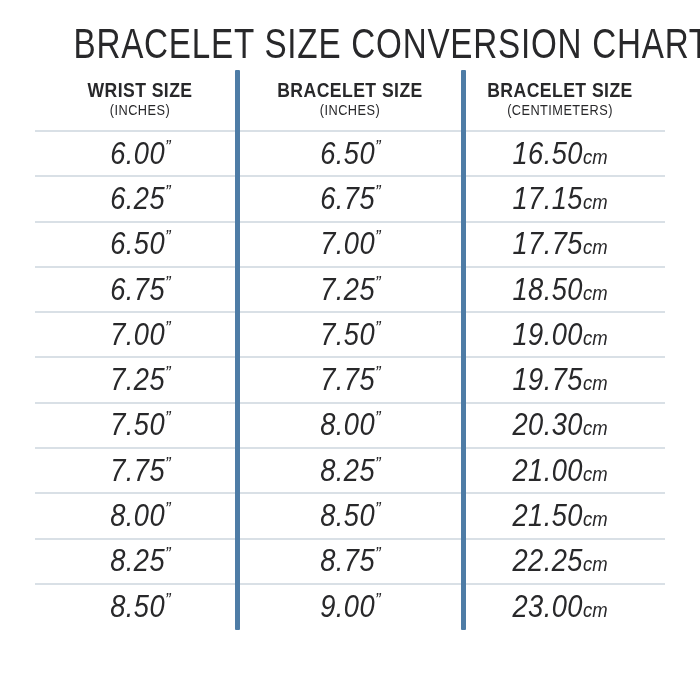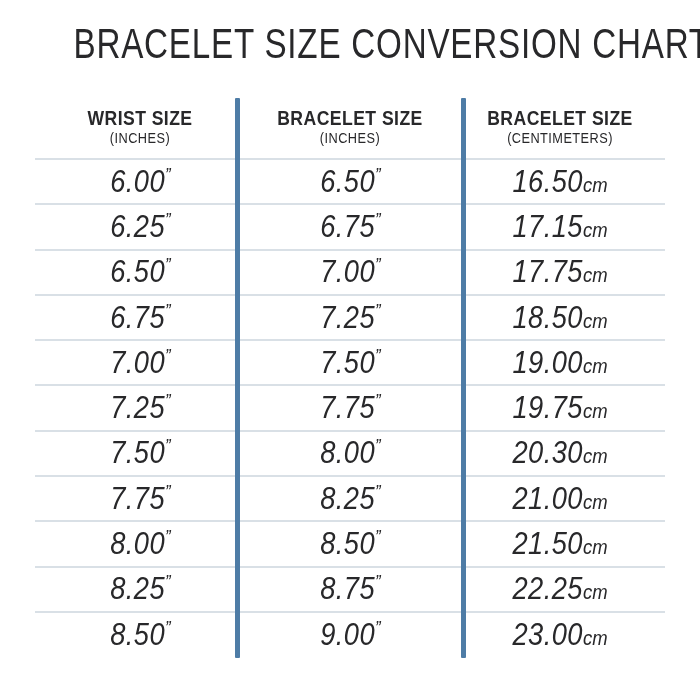--- a/index.html
+++ b/index.html
@@ -7,21 +7,21 @@
     font-family:"Liberation Sans", sans-serif; overflow:hidden; }
   .container { position:relative; width:700px; height:700px; background:var(--bg,#fff); }
 
   .title {
     position:absolute; top:20px; left:0; width:700px;
     text-align:center; font-size:42px; font-weight:500;
     color:var(--text,#1f1f21); letter-spacing:1px; white-space:nowrap;
     transform:scaleX(0.79); transform-origin:50% 50%;
   }
 
-  .table { position:absolute; top:96px; left:35px; width:630px; }
+  .table { position:absolute; top:68px; left:35px; width:630px; }
 
   .header-row {
     display:grid; grid-template-columns:1fr 1fr 1fr;
     height:62px; align-items:center;
   }
   .col-header { text-align:center; color:var(--text,#2a2a2c); line-height:1.15; }
   .col-label  { display:block; font-size:20px; font-weight:600; letter-spacing:0.5px;
                 transform:scaleX(0.88); }
   .col-sublabel { display:block; font-size:14.5px; font-weight:500; letter-spacing:0.5px;
                 transform:scaleX(0.88); }

